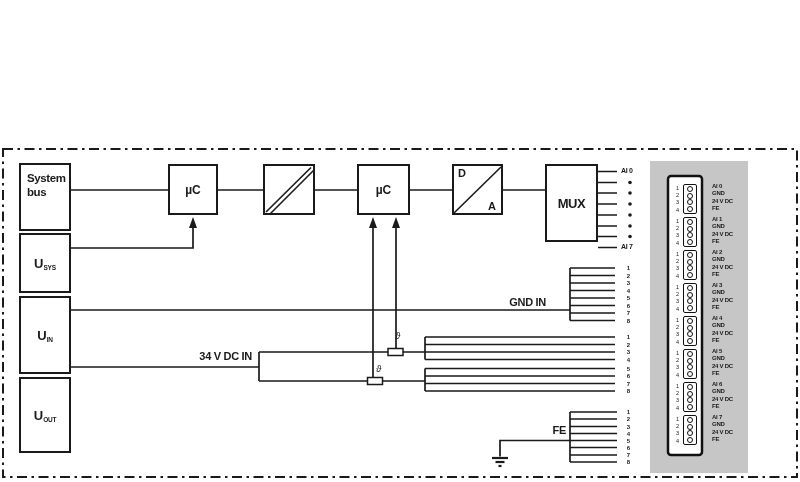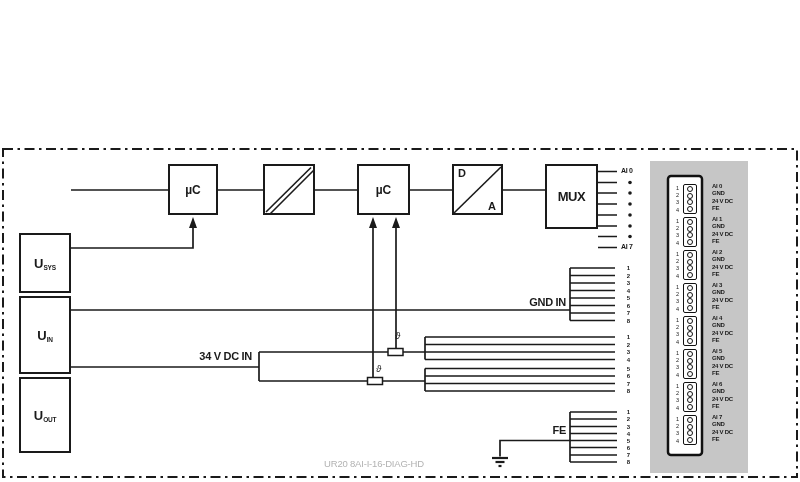--- a/index.html
+++ b/index.html
@@ -97,20 +97,23 @@
     </g>
 
     <g stroke="#1a1a1a" stroke-width="1.6" fill="none">
       <path d="M266,212 L311,167.5"></path>
       <path d="M270.5,213.5 L313.5,170.5"></path>
     </g>
 
     <path d="M454,213 L501,167" stroke="#1a1a1a" stroke-width="1.6" fill="none"></path>
   </svg>
 
+  <div class="box" style="left:19px;top:163px;width:52px;height:68px;align-items:flex-start;justify-content:flex-start;">
+    <div style="font-size:11.5px;font-weight:700;letter-spacing:-0.4px;line-height:13.5px;padding:7px 0 0 6px;width:40px;">System bus</div>
+  </div>
   <div class="box" style="left:19px;top:233px;width:52px;height:60px;">
     <div style="font-size:13px;font-weight:700;"><span>U</span><sub class="sub">SYS</sub></div>
   </div>
   <div class="box" style="left:19px;top:296px;width:52px;height:78px;">
     <div style="font-size:13px;font-weight:700;"><span>U</span><sub class="sub">IN</sub></div>
   </div>
   <div class="box" style="left:19px;top:377px;width:52px;height:76px;">
     <div style="font-size:13px;font-weight:700;"><span>U</span><sub class="sub">OUT</sub></div>
   </div>
 
@@ -118,34 +121,32 @@
     <span style="font-size:12px;font-weight:700;">µC</span>
   </div>
   <div class="box" style="left:263px;top:164px;width:52px;height:51px;background:transparent;"></div>
   <div class="box" style="left:357px;top:164px;width:53px;height:51px;">
     <span style="font-size:12px;font-weight:700;">µC</span>
   </div>
   <div class="box" style="left:452px;top:164px;width:51px;height:51px;background:transparent;">
     <span class="abs" style="left:4px;top:1px;font-size:11px;font-weight:700;">D</span>
     <span class="abs" style="right:5px;bottom:1px;font-size:11px;font-weight:700;">A</span>
   </div>
-  <div class="box" style="left:545px;top:164px;width:53px;height:65px;">
+  <div class="box" style="left:545px;top:164px;width:53px;height:78px;">
     <span style="font-size:13px;font-weight:700;letter-spacing:-0.4px;">MUX</span>
   </div>
 
   <div class="lbl" style="left:621px;top:167px;font-size:7px;">AI 0</div>
   <div class="lbl" style="left:621px;top:243px;font-size:7px;">AI 7</div>
-  <div class="lbl" style="left:480px;width:86px;text-align:right;top:296px;font-size:11px;">GND IN</div>
+  <div class="lbl" style="left:460px;width:86px;text-align:right;top:296px;font-size:11px;">GND IN</div>
   <div class="lbl" style="left:149px;width:103px;text-align:right;top:350px;font-size:11px;">34 V DC IN</div>
   <div class="lbl" style="left:520px;width:46px;text-align:right;top:424px;font-size:11px;">FE</div>
   <div class="theta" style="left:395px;top:330px;">ϑ</div>
   <div class="theta" style="left:376px;top:363px;">ϑ</div>
 
-  <div class="abs" style="left:274px;top:458px;width:200px;text-align:center;font-size:9.5px;
-              letter-spacing:-0.2px;color:#b2b2b2;">UR20 8AI-I-16-DIAG-HD</div>
 
 <div class="wire-num" style="top: 264px;">1</div>
     <div class="wire-num" style="top: 271.5px;">2</div>
     <div class="wire-num" style="top: 279px;">3</div>
     <div class="wire-num" style="top: 286.5px;">4</div>
     <div class="wire-num" style="top: 294px;">5</div>
     <div class="wire-num" style="top: 301.5px;">6</div>
     <div class="wire-num" style="top: 309px;">7</div>
     <div class="wire-num" style="top: 316.5px;">8</div>
     <div class="wire-num" style="top: 333px;">1</div>

